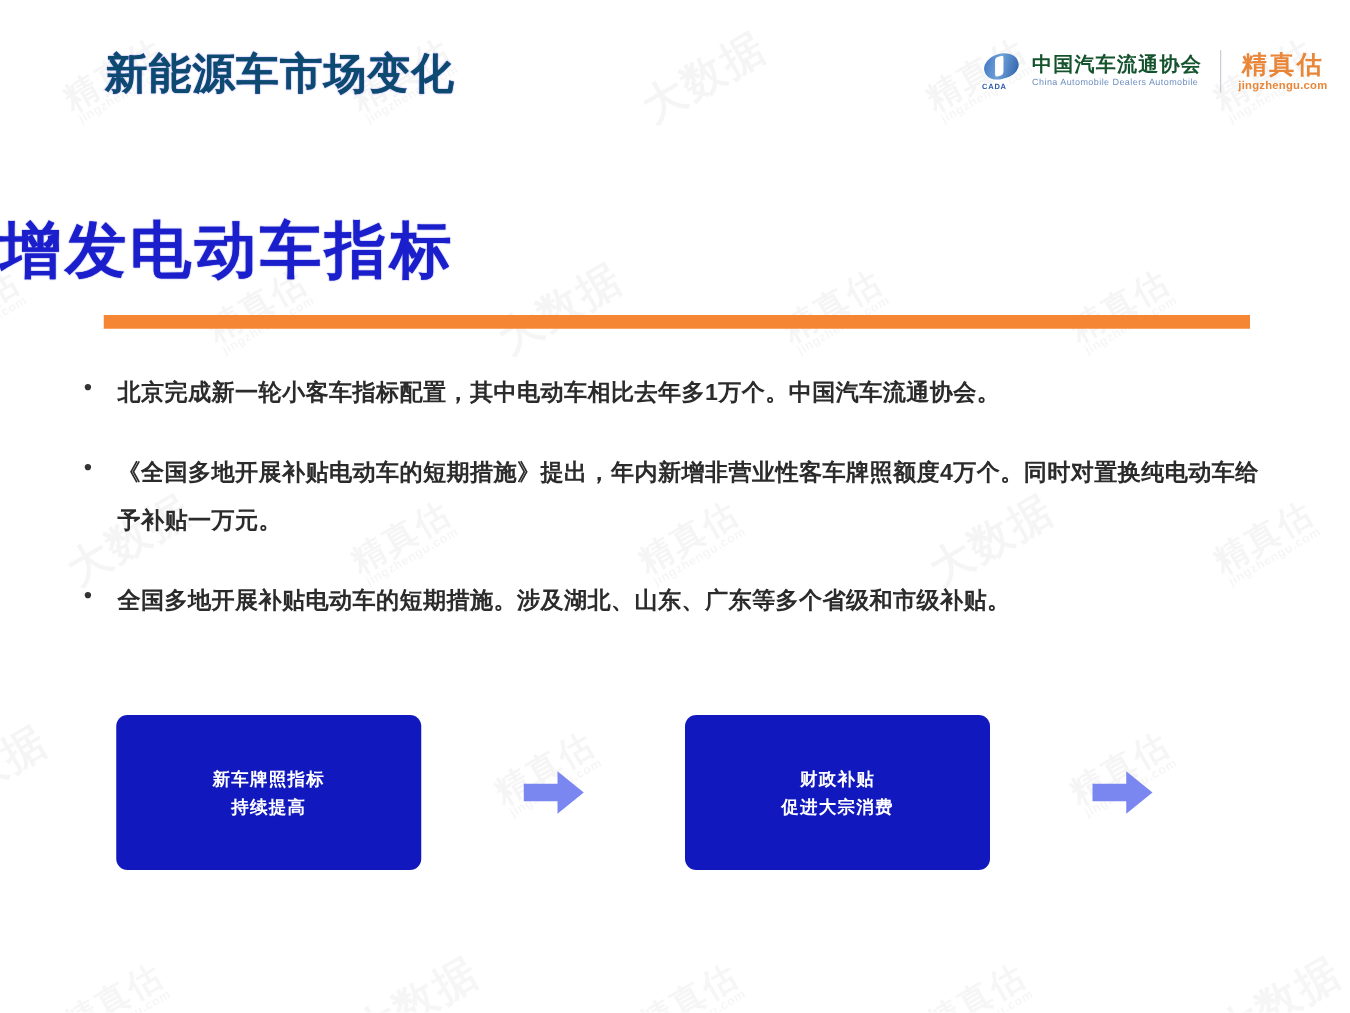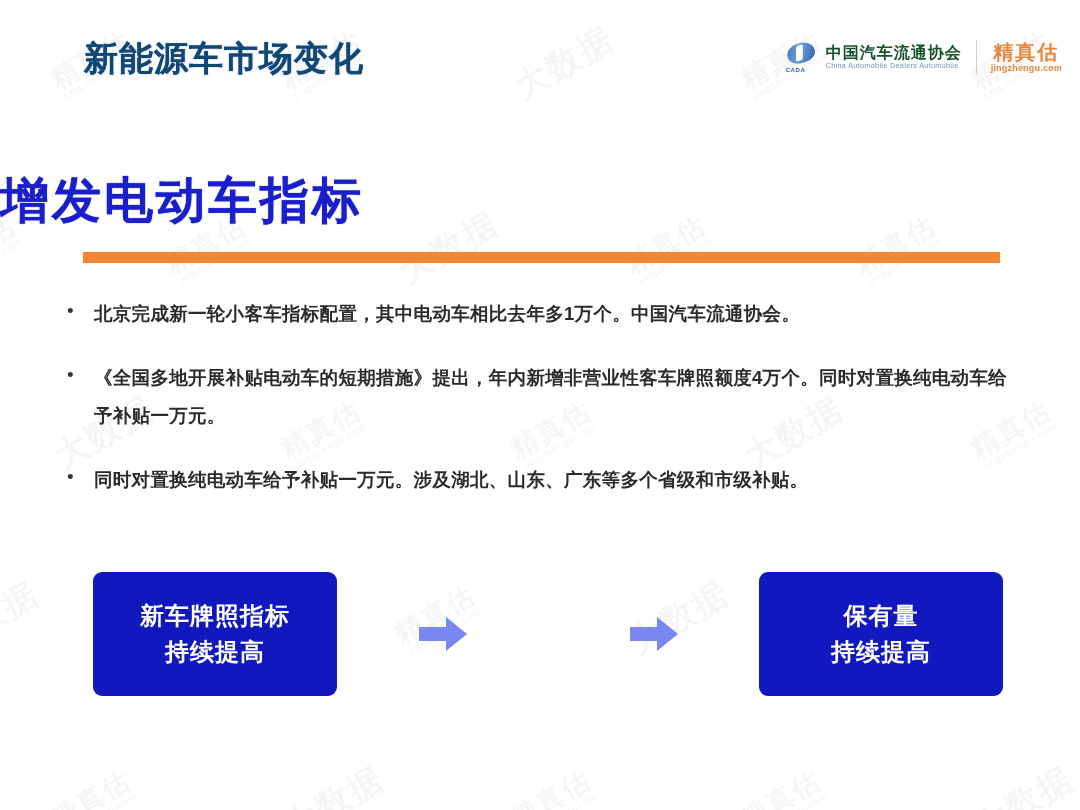--- a/index.html
+++ b/index.html
@@ -160,21 +160,21 @@
   }
   .flow-box{
     width:244px; height:124px;
     background:#1119be;
     border-radius:9px;
     display:flex; flex-direction:column;
     align-items:center; justify-content:center;
     gap:3px;
   }
   .flow-box .flow-line{
-    color:#ffffff; font-size:24px; font-weight:bold;
+    color:#ffffff; font-size:14px; font-weight:bold;
     letter-spacing:1px; line-height:1.35;
     white-space:nowrap;
   }
   .flow-arrow{
     flex:1;
     display:flex; align-items:center; justify-content:center;
   }
   .arrow-shape{
     position:relative; width:48px; height:34px;
   }
@@ -335,38 +335,38 @@
     <div class="bullet-item">
       <div class="bullet-dot">•</div>
       <div class="bullet-text">北京完成新一轮小客车指标配置，其中电动车相比去年多1万个。中国汽车流通协会。</div>
     </div>
     <div class="bullet-item">
       <div class="bullet-dot">•</div>
       <div class="bullet-text">《全国多地开展补贴电动车的短期措施》提出，年内新增非营业性客车牌照额度4万个。同时对置换纯电动车给予补贴一万元。</div>
     </div>
     <div class="bullet-item">
       <div class="bullet-dot">•</div>
-      <div class="bullet-text">同时对置换纯电动车给予补贴一万元。涉及湖北、山东、广东等多个省级和市级补贴。</div>
+      <div class="bullet-text">全国多地开展补贴电动车的短期措施。涉及湖北、山东、广东等多个省级和市级补贴。</div>
     </div>
   </div>
 
 <div id="flow-row">
     <div class="flow-box">
       <div class="flow-line">新车牌照指标</div>
       <div class="flow-line">持续提高</div>
     </div>
     <div class="flow-arrow">
       <div class="arrow-shape">
         <div class="shaft"></div>
         <div class="head"></div>
       </div>
     </div>
+    <div class="flow-box">
+      <div class="flow-line">财政补贴</div>
+      <div class="flow-line">促进大宗消费</div>
+    </div>
     <div class="flow-arrow">
       <div class="arrow-shape">
         <div class="shaft"></div>
         <div class="head"></div>
       </div>
     </div>
-    <div class="flow-box">
-      <div class="flow-line">保有量</div>
-      <div class="flow-line">持续提高</div>
-    </div>
   </div>
 
 </body></html>

